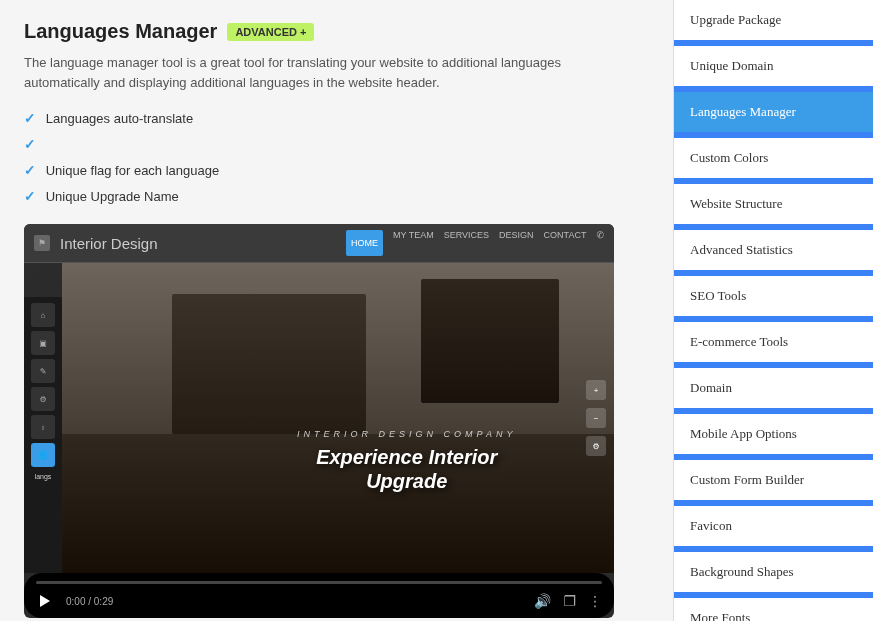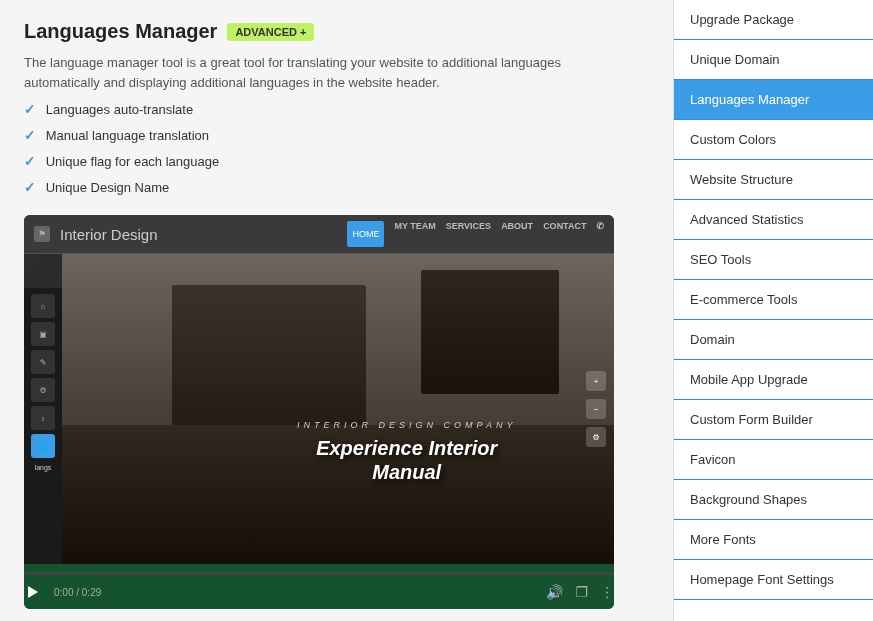--- a/index.html
+++ b/index.html
@@ -40,21 +40,21 @@
       font-weight: bold;
       padding: 3px 8px;
       border-radius: 3px;
       text-transform: uppercase;
     }
 
     .description {
       color: #555;
       font-size: 13px;
       line-height: 1.5;
-      margin-bottom: 9px;
+      margin-bottom: 18px;
       max-width: 580px;
     }
 
     .feature-list {
       list-style: none;
       margin-bottom: 20px;
     }
 
     .feature-list li {
       display: flex;
@@ -114,21 +114,20 @@
     }
 
     .nav-links {
       display: flex;
       gap: 10px;
     }
 
     .nav-link {
       color: #bbb;
       font-size: 9px;
-      font-weight: bold;
     }
 
     .video-sidebar {
       position: absolute;
       left: 0;
       top: 34px;
       bottom: 0;
       width: 38px;
       background: #1a1a1a;
       display: flex;
@@ -232,22 +231,23 @@
       border-radius: 3px;
       display: flex;
       align-items: center;
       justify-content: center;
       font-size: 8px;
       color: white;
     }
 
     
     .video-controls {
-      background: #14532d;
-      padding: 8px 0;
+      background: #000000;
+      padding: 8px 12px;
+      border-radius: 18px;
     }
 
     .progress-bar {
       width: 100%;
       height: 3px;
       background: #444;
       border-radius: 2px;
       margin-bottom: 8px;
     }
 
@@ -309,22 +309,23 @@
       background: white;
       border-left: 1px solid #ddd;
       overflow-y: auto;
     }
 
     .nav-item {
       padding: 12px 16px;
       cursor: pointer;
       color: #333;
       font-size: 13px;
-      border-bottom: 1px solid #3b82f6;
+      border-bottom: 6px solid #3b82f6;
       transition: background 0.15s;
+      font-family: Liberation Serif, serif;
     }
 
     .nav-item.active {
       background: #3b9de8;
       color: white;
     }
   </style>
 </head>
 <body>
 
@@ -337,44 +338,43 @@
 
   <p class="description">The language manager tool is a great tool for translating your website to additional languages automatically and displaying additional languages in the website header.</p>
 
   <ul class="feature-list">
   <li>
         <span class="checkmark">✓</span>
         <span>Languages auto-translate</span>
       </li>
       <li>
         <span class="checkmark">✓</span>
-        <span>Manual language translation</span>
       </li>
       <li>
         <span class="checkmark">✓</span>
         <span>Unique flag for each language</span>
       </li>
       <li>
         <span class="checkmark">✓</span>
-        <span>Unique Design Name</span>
+        <span>Unique Upgrade Name</span>
       </li>
     </ul>
 
   <div class="video-container">
 
     <div class="video-browser-bar">
       <div class="browser-icon">
         <span style="color:#aaa;font-size:9px;">⚑</span>
       </div>
       <span class="browser-title">Interior Design</span>
       <div class="nav-links">
         <span class="nav-btn">HOME</span>
         <span class="nav-link">MY TEAM</span>
         <span class="nav-link">SERVICES</span>
-        <span class="nav-link">ABOUT</span>
+        <span class="nav-link">DESIGN</span>
         <span class="nav-link">CONTACT</span>
         <span class="nav-link">✆</span>
       </div>
     </div>
 
     <div style="position:relative; display:flex;">
 
       <div class="video-sidebar">
         <div class="sidebar-icon">⌂</div>
         <div class="sidebar-icon">▣</div>
@@ -394,21 +394,21 @@
             <div style="position:absolute;top:5%;right:10%;width:25%;height:40%;background:linear-gradient(180deg,#3a2a1a,#1a0a00);border-radius:2px;opacity:0.8;"></div>
             <div style="position:absolute;bottom:0;left:0;right:0;height:45%;background:linear-gradient(180deg,#5a4a3a,#2a1a0a);"></div>
             <div class="kitchen-overlay"></div>
           </div>
         </div>
 
         <div class="video-text-overlay">
           <div class="video-subtitle">INTERIOR   DESIGN   COMPANY</div>
           <div class="video-title-text">
             <span>Experience Interior</span><br>
-            <span>Manual</span>
+            <span>Upgrade</span>
           </div>
         </div>
 
         <div class="video-right-controls">
           <div class="control-btn">+</div>
           <div class="control-btn">−</div>
           <div class="control-btn">⚙</div>
         </div>
       </div>
     </div>
@@ -437,19 +437,19 @@
 <div class="sidebar">
 <div class="nav-item">Upgrade Package</div>
     <div class="nav-item">Unique Domain</div>
     <div class="nav-item active">Languages Manager</div>
     <div class="nav-item">Custom Colors</div>
     <div class="nav-item">Website Structure</div>
     <div class="nav-item">Advanced Statistics</div>
     <div class="nav-item">SEO Tools</div>
     <div class="nav-item">E-commerce Tools</div>
     <div class="nav-item">Domain</div>
-    <div class="nav-item">Mobile App Upgrade</div>
+    <div class="nav-item">Mobile App Options</div>
     <div class="nav-item">Custom Form Builder</div>
     <div class="nav-item">Favicon</div>
     <div class="nav-item">Background Shapes</div>
     <div class="nav-item">More Fonts</div>
     <div class="nav-item">Homepage Font Settings</div>
   </div>
 
 </body></html>

